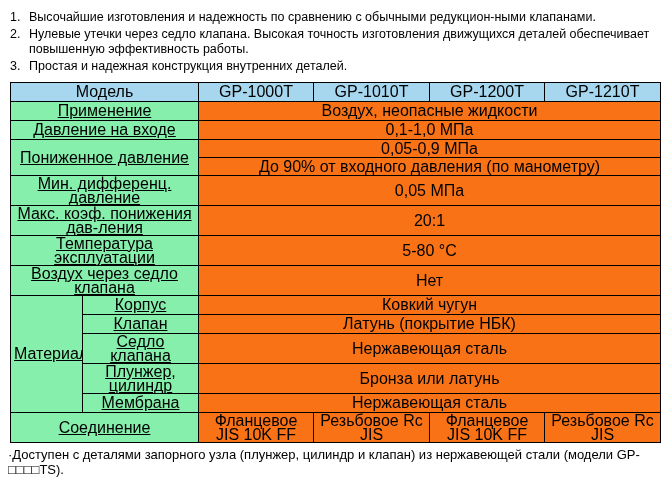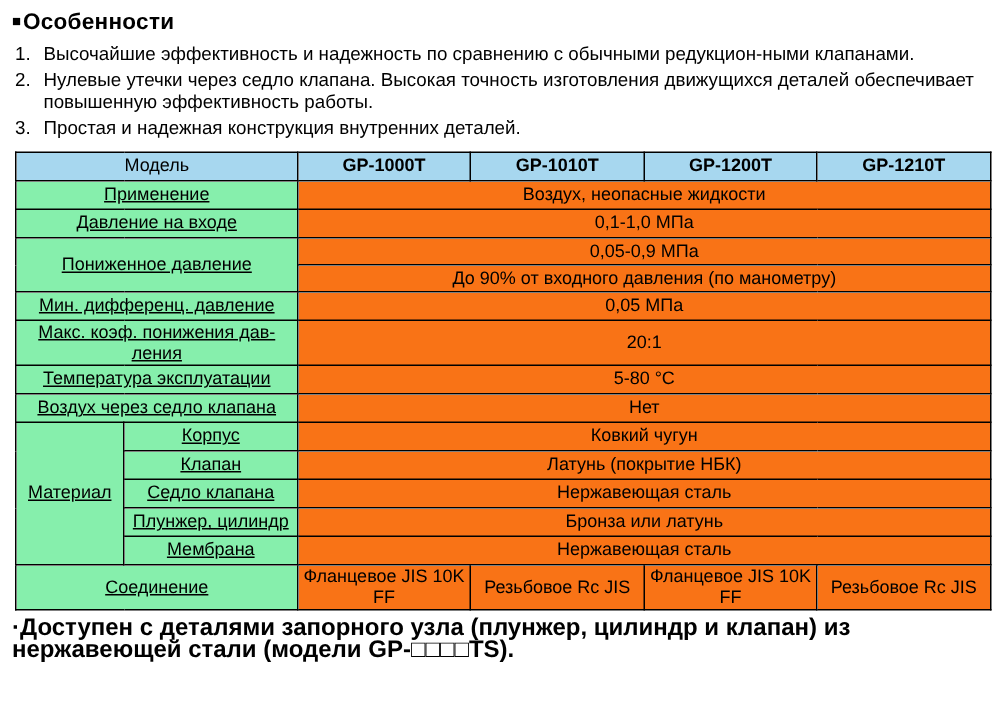--- a/index.html
+++ b/index.html
@@ -29,57 +29,53 @@
   .feat-num { flex: none; width: 19px; }
   .feat-text { flex: 1; padding-right: 2px; }
 
   .specs-title { margin-top: 19px; }
 
   table.specs {
     border-collapse: collapse;
     table-layout: fixed;
     width: 650px;
     margin: 8px 0 0 2px;
-    font-size: 12px;
+    font-size: 16px;
   }
   table.specs td {
     border: 1px solid #000000;
     text-align: center;
     vertical-align: middle;
     padding: 1px 3px;
     line-height: 13.5px;
     overflow: hidden;
   }
   .hdr   { background: #a7d7ef; }
-  .model { background: #a7d7ef; font-weight: bold; }
+  .model { background: #a7d7ef; font-weight: normal; }
   .lbl   { background: #86efac; text-decoration: underline; }
   .val   { background: #f97316; }
   .r-std  { height: 19px; }
   .r-sub  { height: 18px; }
   .r-tall { height: 30px; }
 
   .footnote {
-    font-size: 16px; line-height: 15px;
+    font-size: 13px; line-height: 15px;
     margin: 4px 0 0 0;
-    font-weight: bold;
   }
 </style>
 </head>
 <body>
 
 <div class="page">
 
-  <div class="sec-title">
-    <span class="bullet">■</span><span>Особенности</span>
-  </div>
 
   <div class="features-list">
     <div class="feat-item">
       <span class="feat-num">1.</span>
-      <span class="feat-text">Высочайшие эффективность и надежность по сравнению с обычными редукцион-ными клапанами.</span>
+      <span class="feat-text">Высочайшие изготовления и надежность по сравнению с обычными редукцион-ными клапанами.</span>
     </div>
     <div class="feat-item">
       <span class="feat-num">2.</span>
       <span class="feat-text">Нулевые утечки через седло клапана. Высокая точность изготовления движущихся деталей обеспечивает повышенную эффективность работы.</span>
     </div>
     <div class="feat-item">
       <span class="feat-num">3.</span>
       <span class="feat-text">Простая и надежная конструкция внутренних деталей.</span>
     </div>
   </div>

